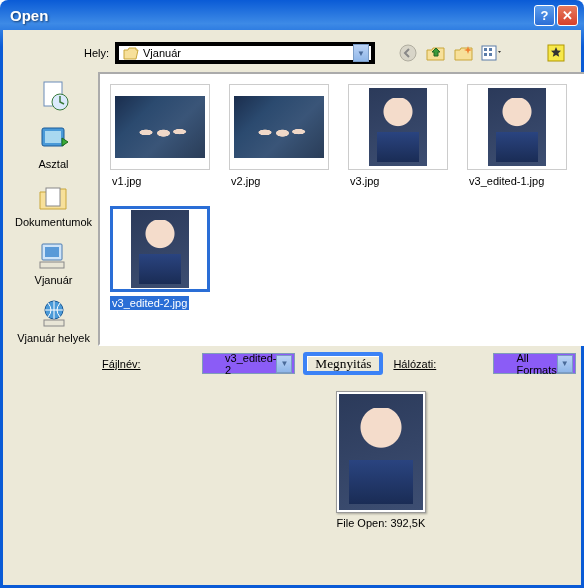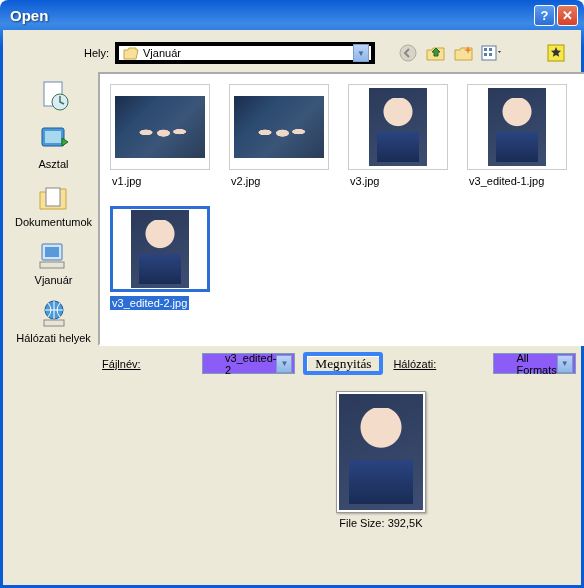--- a/index.html
+++ b/index.html
@@ -154,21 +154,21 @@
               <rect x="2" y="22" width="24" height="6" fill="#e8e5d6" stroke="#888"></rect>
             </svg>
           <span>Vjanuár</span>
         </div>
         <div class="sb-item">
           <svg class="sb-icon" viewBox="0 0 32 32">
               <circle cx="16" cy="12" r="9" fill="#4a9ad8" stroke="#1a5a98"></circle>
               <path d="M7 12 h18 M16 3 v18 M10 5 q6 7 0 14 M22 5 q-6 7 0 14" stroke="#fff" fill="none"></path>
               <rect x="6" y="22" width="20" height="6" fill="#e8e5d6" stroke="#888"></rect>
             </svg>
-          <span>Hálózati helyek</span>
+          <span>Vjanuár helyek</span>
         </div>
       </div>
       <div class="rightcol">
         <div class="fileview">
           <div class="fileview-inner" id="file-grid">
               <div class="thumb">
                 <div class="thumb-frame">
                   <div class="photo-land"></div>
                 </div>
                 <div class="thumb-label">v1.jpg</div>
@@ -220,20 +220,20 @@
               <div class="combo-arrow">▼</div>
             </div>
             <button class="action-btn">Mégse</button>
           </div>
         </div>
         <div class="preview-area">
           <div class="preview-frame">
             <div class="photo-port-lg"></div>
           </div>
           <div>
-            <span>File Size:</span>
+            <span>File Open:</span>
             <span>392,5K</span>
           </div>
         </div>
       </div>
     </div>
   </div>
 </div>
 
 </body></html>

